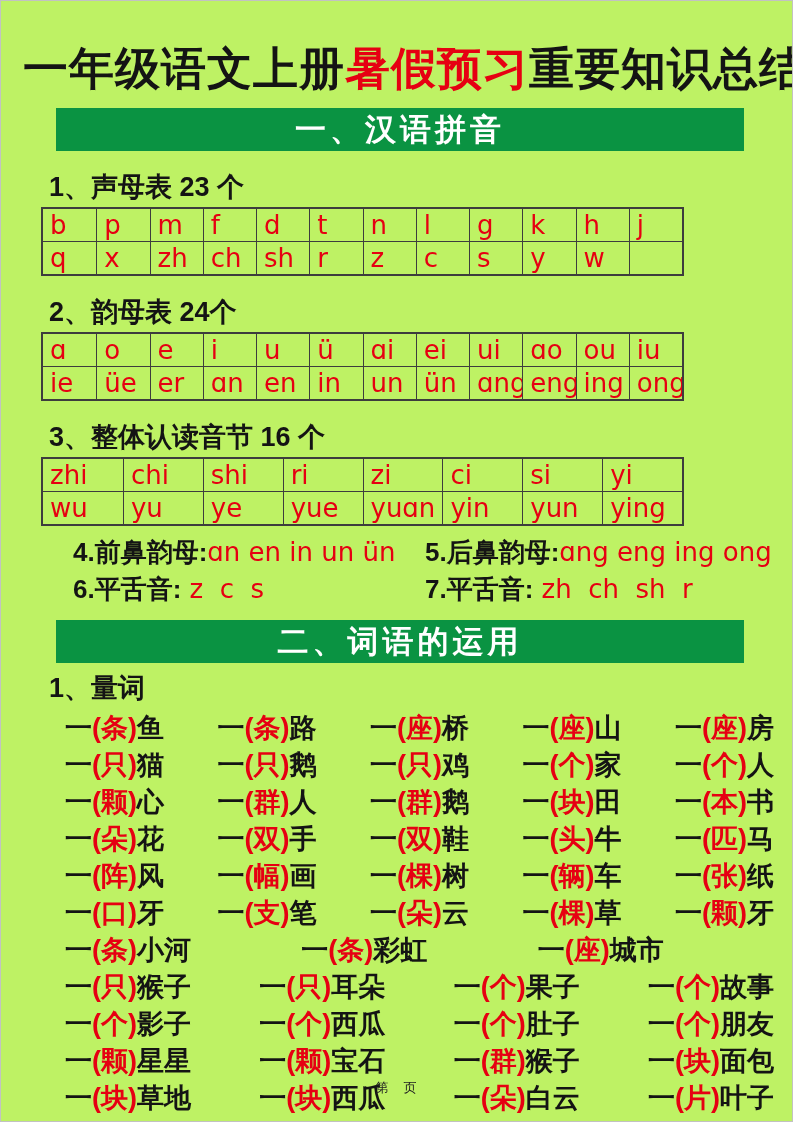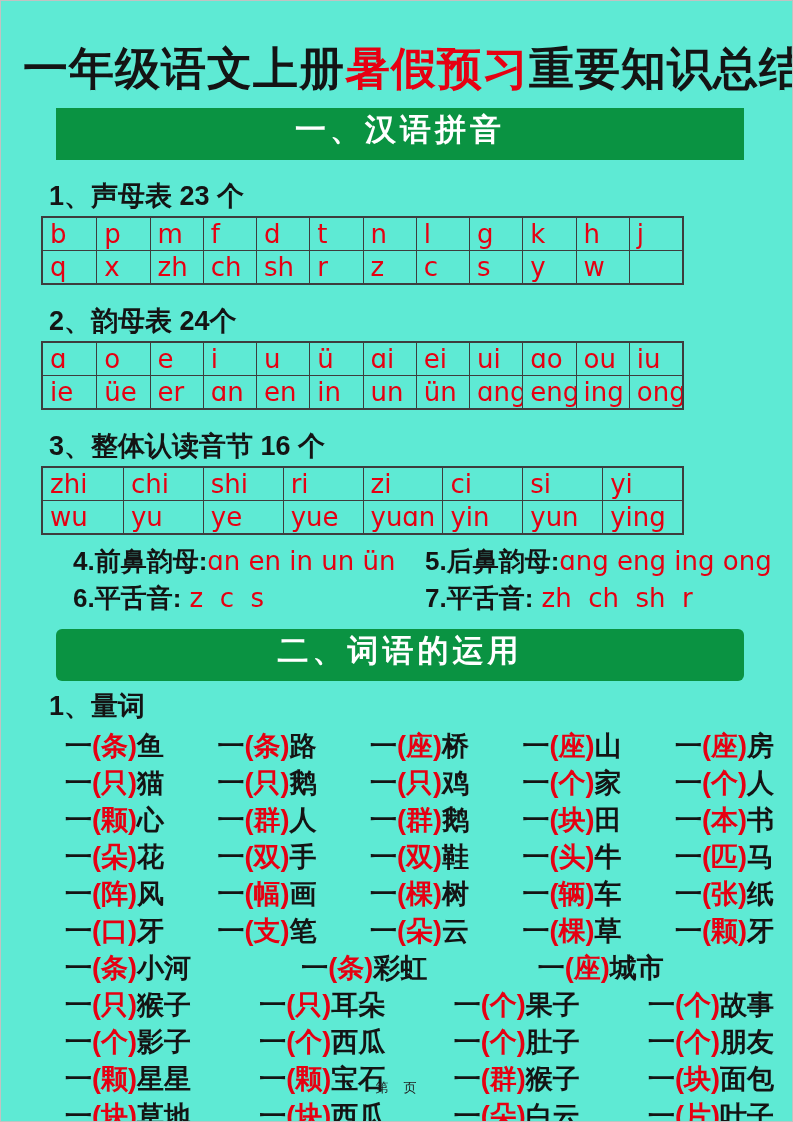--- a/index.html
+++ b/index.html
@@ -1,40 +1,40 @@
 <!DOCTYPE html>
 <html><head>
 <meta charset="utf-8">
 <style>
   html,body { margin:0; padding:0; background:#ffffff; }
   .page {
     position:relative;
     width:793px; height:1122px;
     box-sizing:border-box;
-    background:#5eead4;
+    background:#bef264;
     border:1px solid #c2c2c2;
     overflow:hidden;
     font-family:"Liberation Sans","DejaVu Sans",sans-serif;
     color:#141414;
   }
   .red { color:#e60012; }
 
   .title {
     margin:40px 22px 0 22px;
     text-align:center;
     font-size:45px;
     font-weight:bold;
     letter-spacing:1px;
     line-height:56px;
     white-space:nowrap;
   }
 
   .banner {
     margin:11px 48px 0 55px;
-    height:52px;
+    height:43px;
     background:#0a9342;
     color:#ffffff;
     font-size:31px;
     font-weight:bold;
     text-align:center;
     line-height:43px;
     letter-spacing:4px;
   }
 
   .tlabel {
@@ -69,21 +69,21 @@
 
   .notes {
     margin:8px 0 0 72px;
     display:grid;
     grid-template-columns:352px auto;
   }
   .note { height:37px; line-height:37px; font-size:26px; white-space:nowrap; }
   .nlabel { font-weight:bold; color:#141414; }
   .nvalue { color:#e60012; white-space:pre; font-family:"DejaVu Sans",sans-serif; }
 
-  .banner2 { margin-top:12px;border-radius:6px; }
+  .banner2 { margin-top:12px; }
 
   .subtitle { margin:8px 16px 4px 48px; font-size:27px; font-weight:bold; line-height:34px; }
 
   .mwblock { margin:2px 18px 0 64px; }
   .mwrow {
     display:grid;
     justify-content:space-between;
     align-items:center;
     height:37px;
   }

